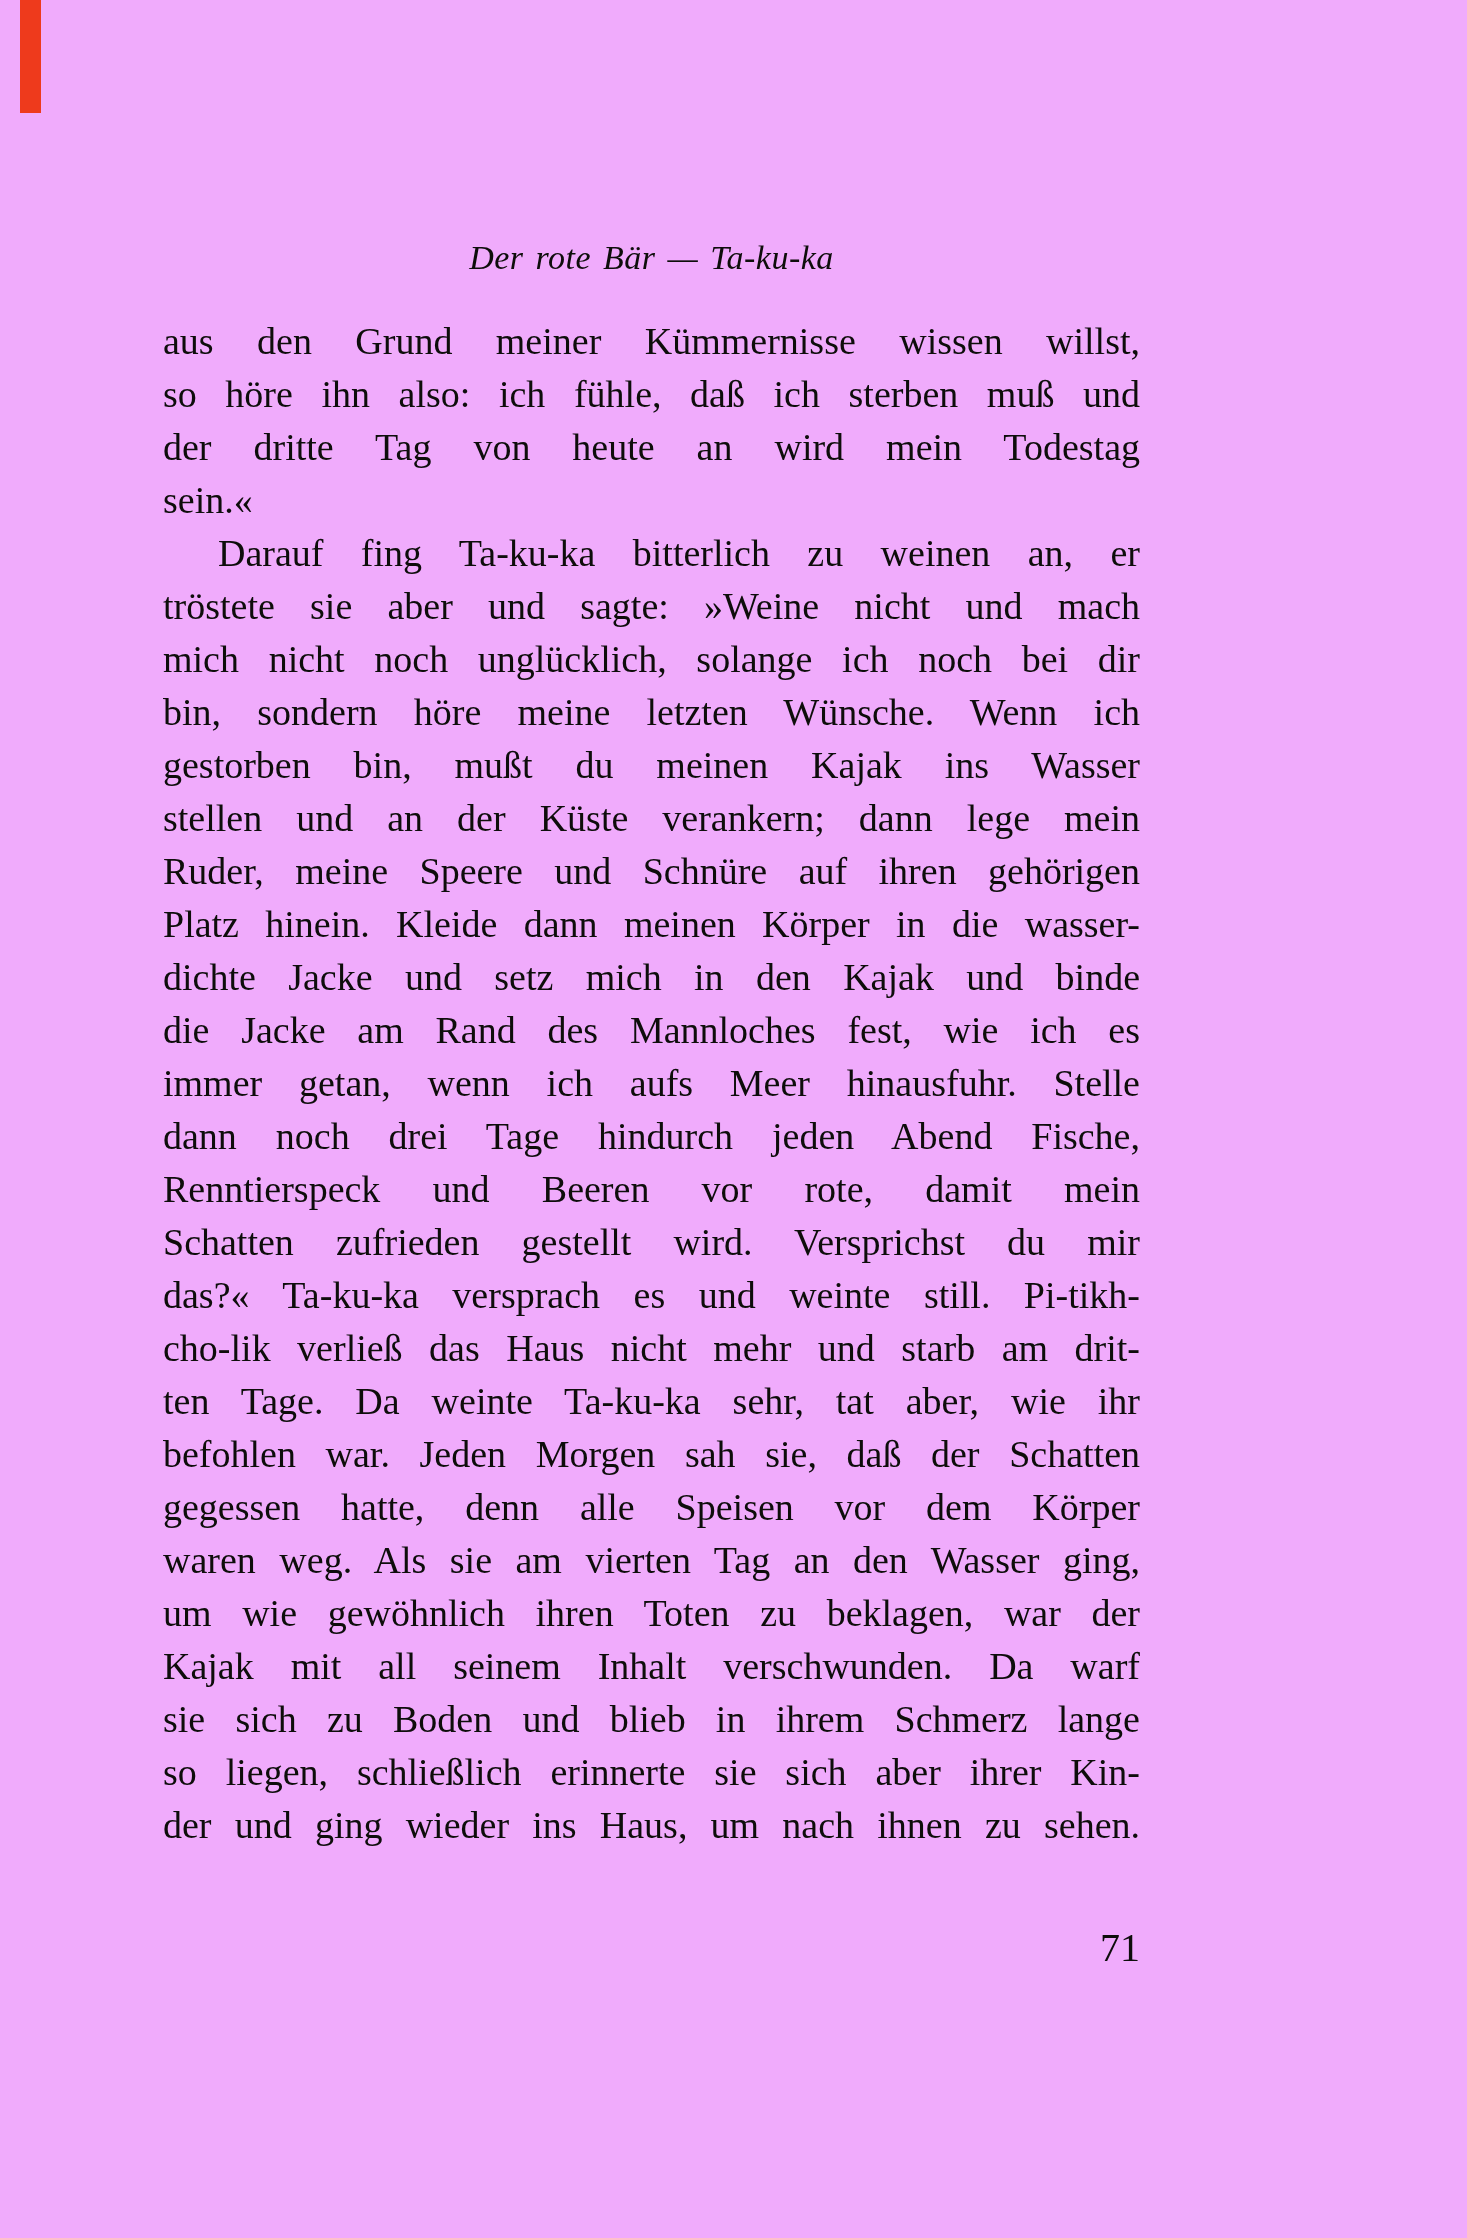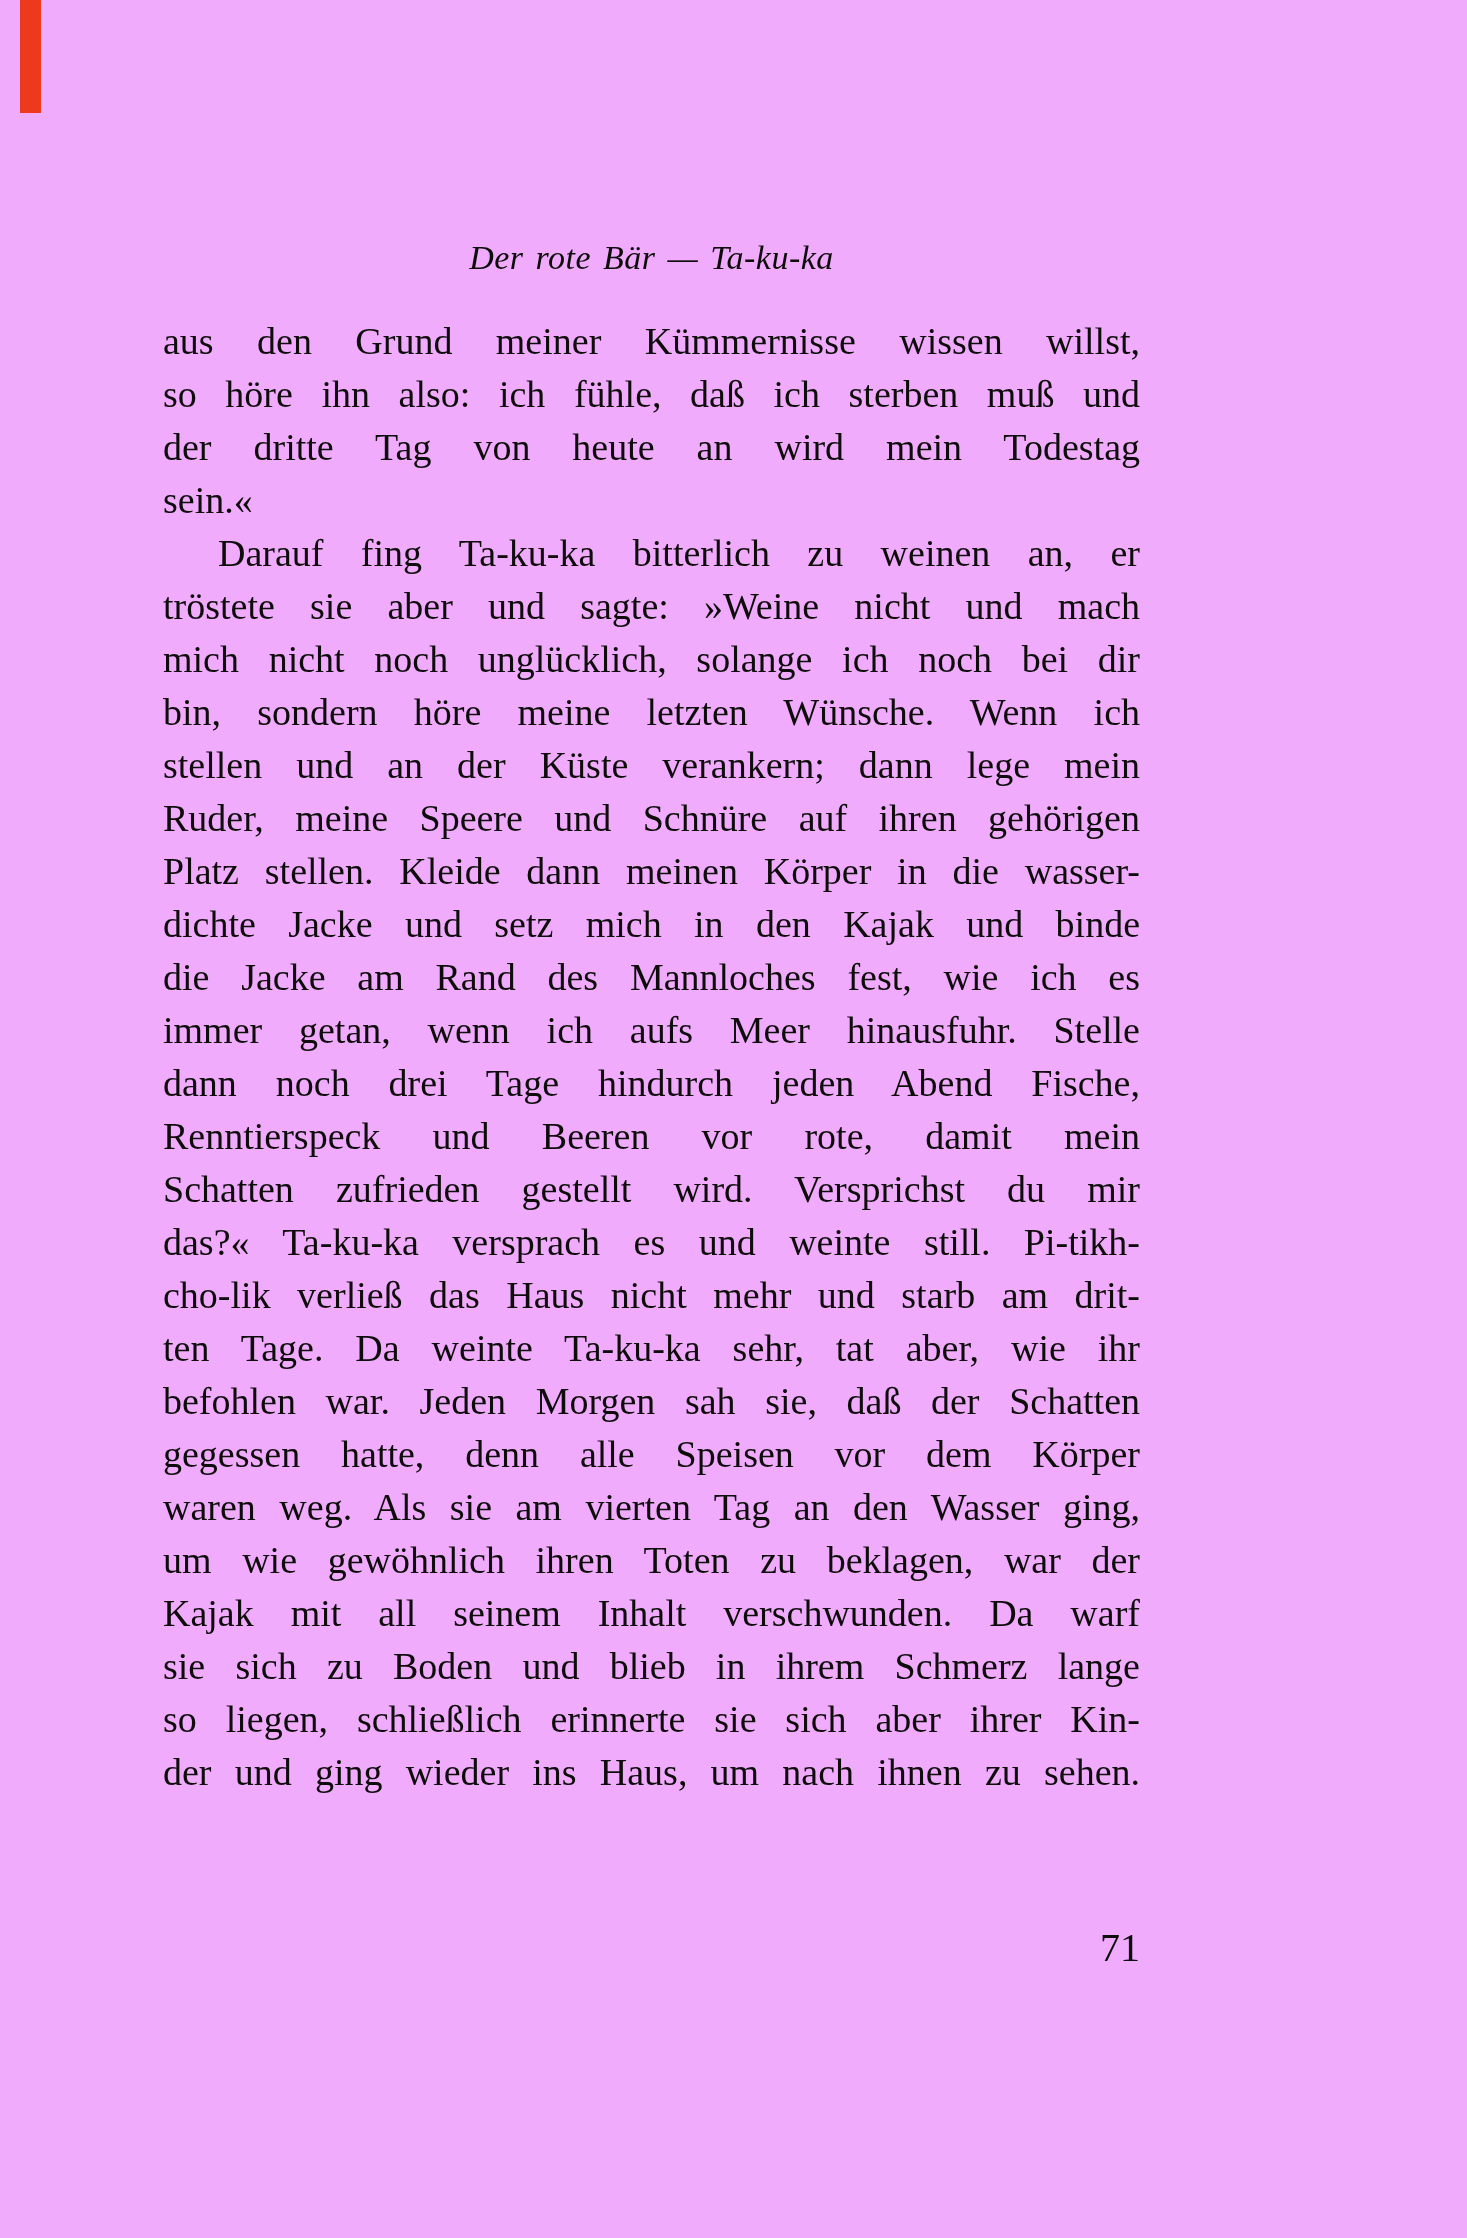--- a/index.html
+++ b/index.html
@@ -75,23 +75,24 @@
 
   <div class="text-block">
     <div class="line">aus den Grund meiner Kümmernisse wissen willst,</div>
     <div class="line">so höre ihn also: ich fühle, daß ich sterben muß und</div>
     <div class="line">der dritte Tag von heute an wird mein Todestag</div>
     <div class="line unjust">sein.«</div>
     <div class="line indent">Darauf fing Ta-ku-ka bitterlich zu weinen an, er</div>
     <div class="line">tröstete sie aber und sagte: »Weine nicht und mach</div>
     <div class="line">mich nicht noch unglücklich, solange ich noch bei dir</div>
     <div class="line">bin, sondern höre meine letzten Wünsche. Wenn ich</div>
+    <div class="line">gestorben bin, mußt du meinen Kajak ins Wasser</div>
     <div class="line">stellen und an der Küste verankern; dann lege mein</div>
     <div class="line">Ruder, meine Speere und Schnüre auf ihren gehörigen</div>
-    <div class="line">Platz stellen. Kleide dann meinen Körper in die wasser-</div>
+    <div class="line">Platz hinein. Kleide dann meinen Körper in die wasser-</div>
     <div class="line">dichte Jacke und setz mich in den Kajak und binde</div>
     <div class="line">die Jacke am Rand des Mannloches fest, wie ich es</div>
     <div class="line">immer getan, wenn ich aufs Meer hinausfuhr. Stelle</div>
     <div class="line">dann noch drei Tage hindurch jeden Abend Fische,</div>
     <div class="line">Renntierspeck und Beeren vor rote, damit mein</div>
     <div class="line">Schatten zufrieden gestellt wird. Versprichst du mir</div>
     <div class="line">das?« Ta-ku-ka versprach es und weinte still. Pi-tikh-</div>
     <div class="line">cho-lik verließ das Haus nicht mehr und starb am drit-</div>
     <div class="line">ten Tage. Da weinte Ta-ku-ka sehr, tat aber, wie ihr</div>
     <div class="line">befohlen war. Jeden Morgen sah sie, daß der Schatten</div>

